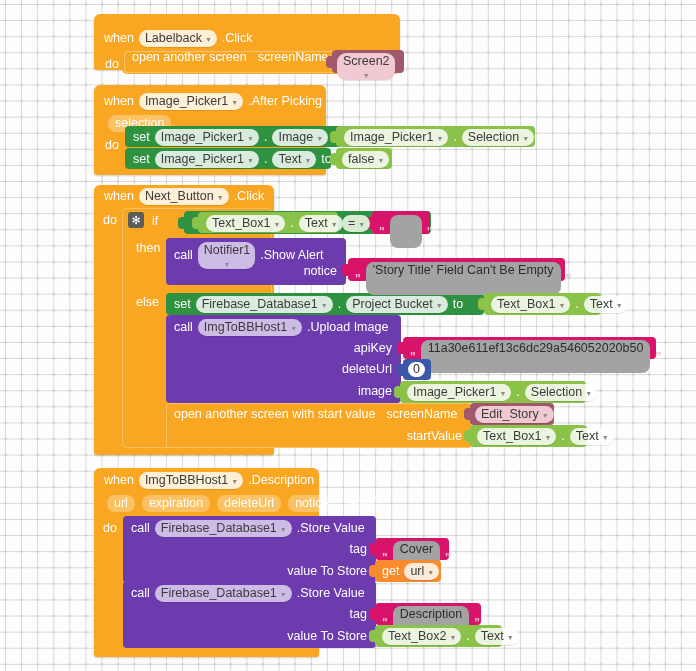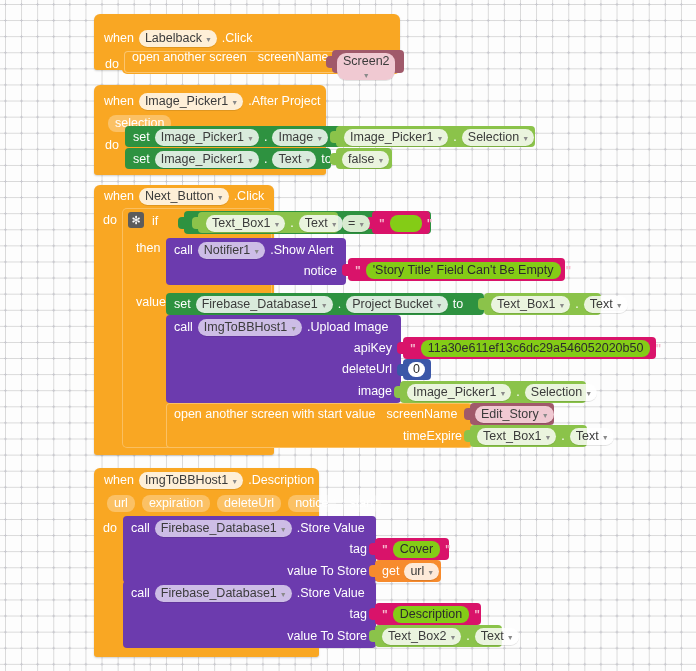--- a/index.html
+++ b/index.html
@@ -45,22 +45,22 @@
     display:inline-block;background:rgba(255,255,255,.30);
     border-radius:8px;padding:1px 7px 2px 7px;
     font-size:12.5px;color:#fff;white-space:nowrap;
   }
 
   
   .row{display:flex;align-items:center;gap:5px;white-space:nowrap;}
 
   
   .strcap{
-    display:inline-block;background:#84cc16;border-radius:8px;
-    padding:1px 7px 2px 7px;font-size:12.5px;color:#2c2c2c;white-space:nowrap;
+    display:inline-block;background:#a3a3a3;border-radius:8px;
+    padding:1px 7px 18px 7px;font-size:12.5px;color:#2c2c2c;white-space:nowrap;
   }
   .quote{color:#F6B8CE;font-size:12px;font-weight:bold;}
 
   
   .plug{
     position:absolute;left:-6px;top:50%;transform:translateY(-50%);
     width:7px;height:12px;border-radius:4px 0 0 4px;
   }
 </style>
 </head>
@@ -99,21 +99,21 @@
     </div>
   </div>
 
   <div class="blk" style="left:94px;top:85px;width:232px;height:90px;background:#F9A723;border-radius:6px 6px 3px 3px;box-shadow:0 1px 2px rgba(0,0,0,.18);">
     <div class="row" style="position:absolute;left:10px;top:8px;">
       <span class="lbl">when</span>
       <span class="fld">
         <span>Image_Picker1</span>
         <span class="caret">▼</span>
       </span>
-      <span class="lbl">.After Project</span>
+      <span class="lbl">.After Picking</span>
     </div>
     <div style="position:absolute;left:14px;top:28px;">
       <span class="param">selection</span>
     </div>
     <div class="lbl" style="position:absolute;left:11px;top:54px;">do</div>
     <div style="position:absolute;left:28px;top:46px;width:204px;height:44px;background:#F9A723;border-radius:5px;"></div>
   </div>
 
   <div class="blk" style="left:125px;top:126px;width:217px;height:21px;background:#2E9240;border-radius:4px;">
     <div class="row" style="position:absolute;left:8px;top:3px;">
@@ -178,21 +178,21 @@
     <span class="lbl">.Click</span>
   </div>
   <div class="lbl" style="position:absolute;left:103px;top:214px;z-index:3;">do</div>
 
   <div class="blk" style="left:122px;top:208px;width:150px;height:240px;background:#F9A723;border-radius:5px;box-shadow:inset 0 0 0 1px rgba(255,255,255,.28);z-index:2;"></div>
   <div style="position:absolute;left:128px;top:212px;width:16px;height:16px;background:#5c5c5c;border-radius:3px;z-index:4;display:flex;align-items:center;justify-content:center;">
     <span style="color:#fff;font-size:11px;line-height:1;">✻</span>
   </div>
   <div class="lbl" style="position:absolute;left:152px;top:215px;z-index:4;">if</div>
   <div class="lbl" style="position:absolute;left:136px;top:242px;z-index:4;">then</div>
-  <div class="lbl" style="position:absolute;left:136px;top:296px;z-index:4;">value</div>
+  <div class="lbl" style="position:absolute;left:136px;top:296px;z-index:4;">else</div>
 
   <div class="blk" style="left:184px;top:211px;width:247px;height:23px;background:#2E9240;border-radius:4px;z-index:4;">
     <div class="plug" style="background:#2E9240;"></div>
   </div>
   <div class="blk" style="left:198px;top:212px;width:140px;height:21px;background:#8BC34A;border-radius:4px;z-index:5;">
     <div class="plug" style="background:#8BC34A;"></div>
     <div class="row" style="position:absolute;left:8px;top:3px;">
       <span class="fld">
         <span>Text_Box1</span>
         <span class="caret">▼</span>
@@ -214,21 +214,21 @@
     <div class="row" style="position:absolute;left:7px;top:4px;">
       <span class="quote">"</span>
       <span class="strcap" style="min-width:18px;">&nbsp;</span>
       <span class="quote">"</span>
     </div>
   </div>
 
   <div class="blk" style="left:166px;top:238px;width:180px;height:47px;background:#6C3BAE;border-radius:4px;z-index:4;">
     <div class="row" style="position:absolute;left:8px;top:4px;">
       <span class="lbl">call</span>
-      <span class="fld" style="background:#CDBDE6;">
+      <span class="fld" style="background:#CDBDE6;flex-direction:column;">
         <span>Notifier1</span>
         <span class="caret">▼</span>
       </span>
       <span class="lbl">.Show Alert</span>
     </div>
     <div class="lbl" style="position:absolute;right:9px;top:27px;">notice</div>
   </div>
   <div class="blk" style="left:348px;top:258px;width:217px;height:23px;background:#D9136A;border-radius:4px;z-index:5;">
     <div class="plug" style="background:#D9136A;"></div>
     <div class="row" style="position:absolute;left:7px;top:4px;">
@@ -309,21 +309,21 @@
         <span class="caret">▼</span>
       </span>
     </div>
   </div>
 
   <div class="blk" style="left:166px;top:403px;width:306px;height:45px;background:#F9A723;border-radius:4px;box-shadow:inset 0 0 0 1px rgba(255,255,255,.30);z-index:4;text-align:right;">
     <div class="row" style="position:absolute;left:8px;top:5px;">
       <span class="lbl">open another screen with start value</span>
       <span class="lbl" style="margin-left:6px;">screenName</span>
     </div>
-    <div class="lbl" style="position:absolute;right:10px;top:27px;">timeExpire</div>
+    <div class="lbl" style="position:absolute;right:10px;top:27px;">startValue</div>
   </div>
   <div class="blk" style="left:470px;top:403px;width:84px;height:22px;background:#A0596A;border-radius:4px;z-index:5;">
     <div class="plug" style="background:#A0596A;"></div>
     <span class="fld" style="position:absolute;left:5px;top:3px;background:#F0C9D2;">
       <span>Edit_Story</span>
       <span class="caret">▼</span>
     </span>
   </div>
   <div class="blk" style="left:470px;top:425px;width:117px;height:22px;background:#8BC34A;border-radius:4px;z-index:5;">
     <div class="plug" style="background:#8BC34A;"></div>

